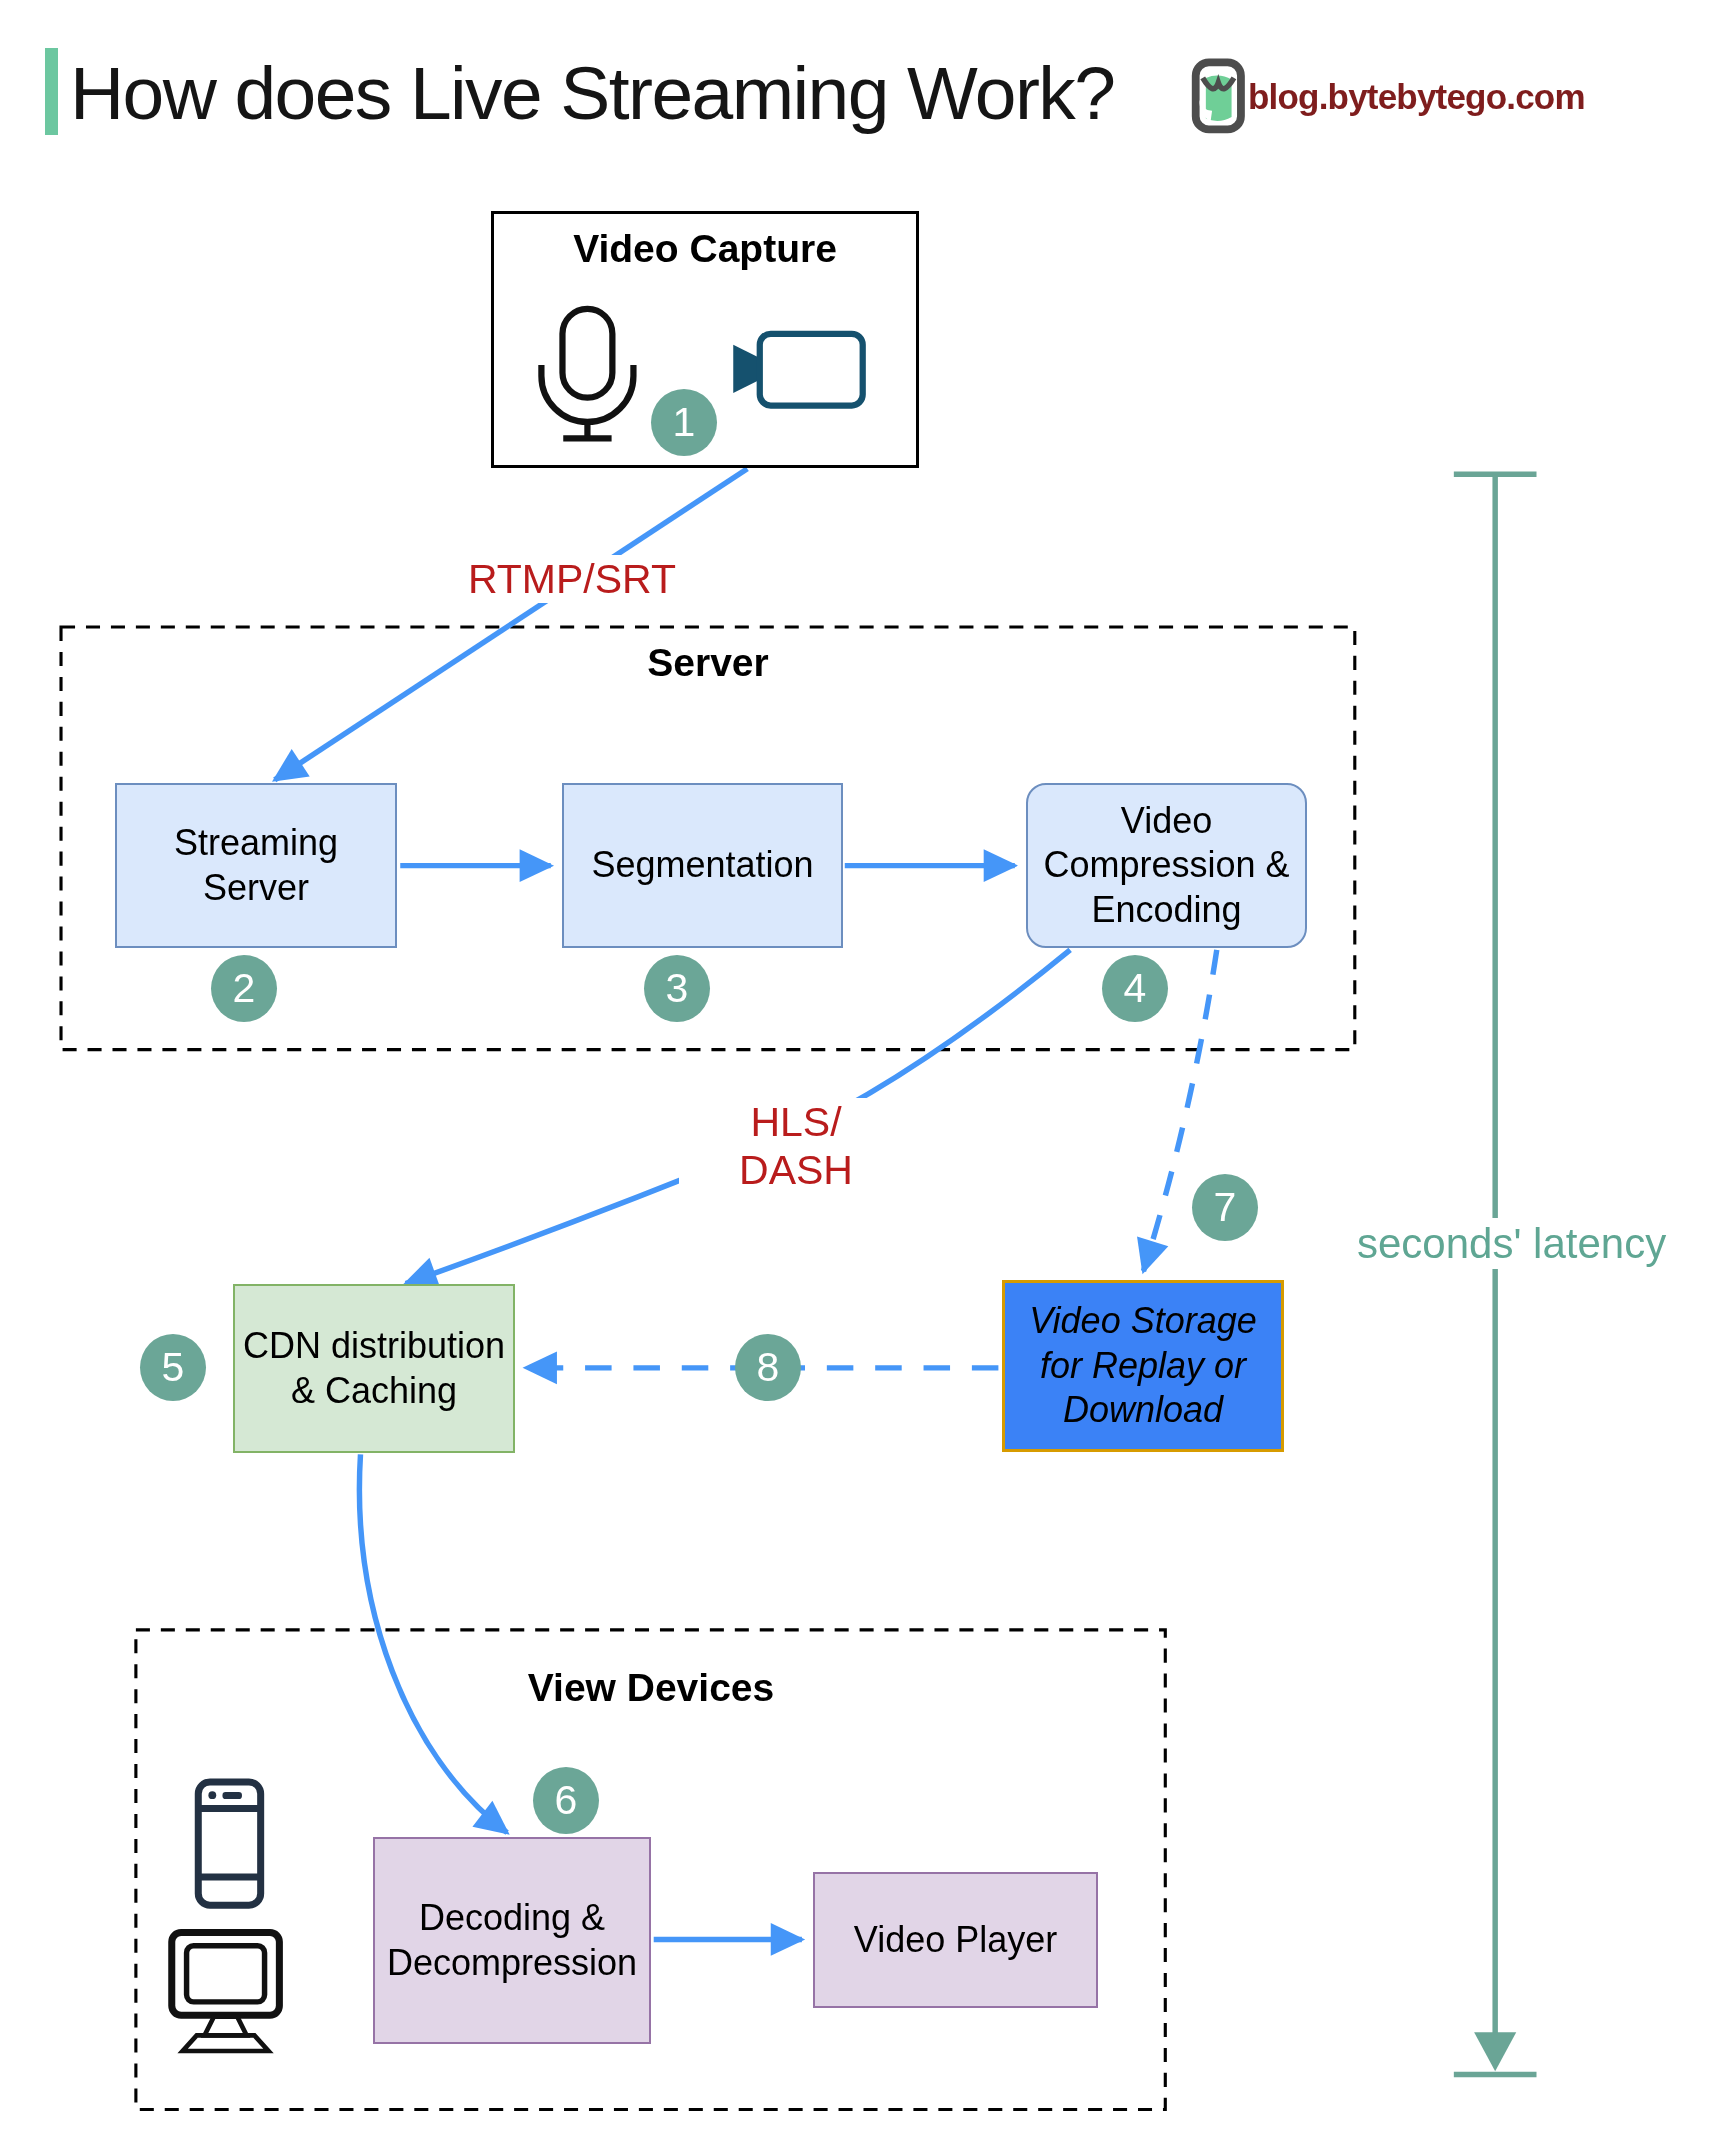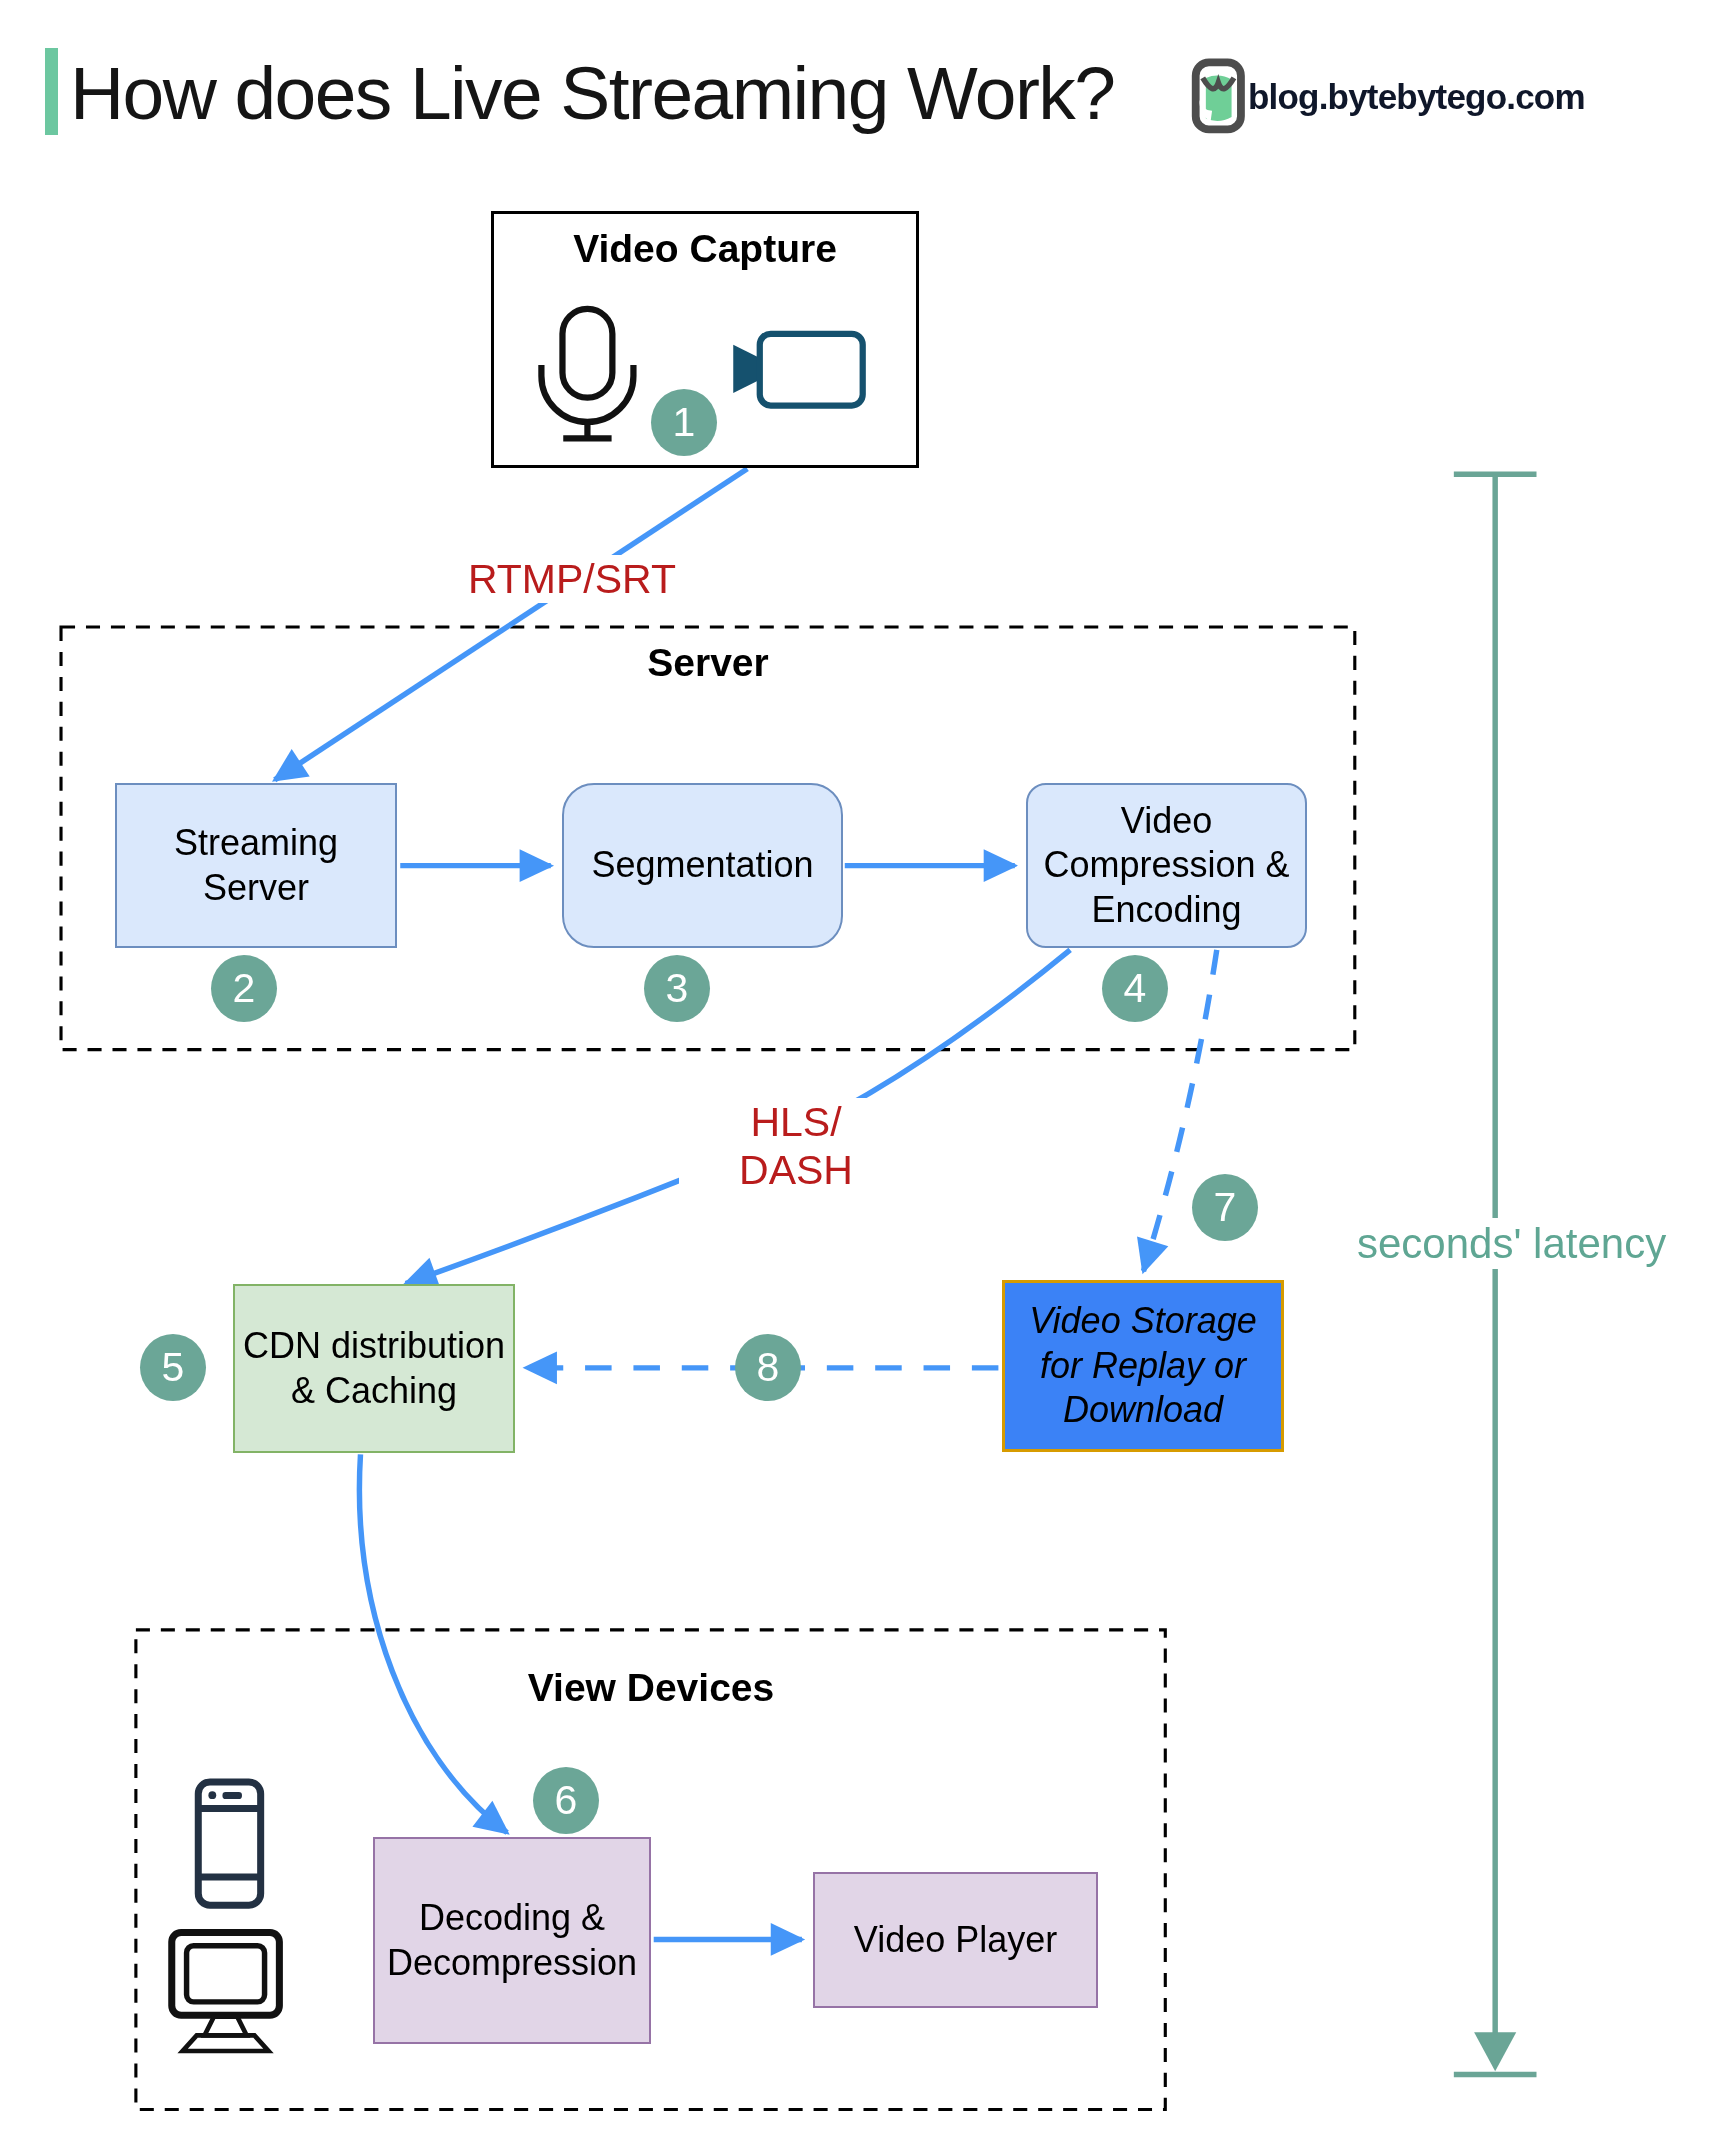--- a/index.html
+++ b/index.html
@@ -8,33 +8,33 @@
     font-family:"Liberation Sans", sans-serif;color:#000;overflow:hidden;
   }
   .layer-svg{position:absolute;left:0;top:0;width:1734px;height:2129px;z-index:1;}
   .abs{position:absolute;box-sizing:border-box;}
 
   
   .accent-bar{left:45px;top:48px;width:13.3px;height:87px;background:#6cc7a0;z-index:2;}
   .page-title{left:70px;top:47px;height:92px;line-height:92px;font-size:75px;
     letter-spacing:-1.6px;color:#151515;white-space:nowrap;z-index:2;}
   .site-text{left:1248px;top:77px;font-size:35px;font-weight:700;letter-spacing:-0.8px;
-    color:#0f172a;white-space:nowrap;z-index:2;}
+    color:#7f1d1d;white-space:nowrap;z-index:2;}
 
   
   .node{display:flex;align-items:center;justify-content:center;text-align:center;
     font-size:36px;line-height:1.24;z-index:2;}
   .vc-box{left:491px;top:211px;width:428px;height:257px;border:3.1px solid #000;background:transparent;
     display:block;text-align:center;padding-top:13px;font-size:39px;font-weight:700;z-index:2;}
   .blue{background:#dae8fc;border:2.3px solid #6c8ebf;}
   .green{background:#d5e8d4;border:2.3px solid #82b366;}
   .orange{background:#3b82f6;border:3.1px solid #d79b00;font-style:italic;}
   .purple{background:#e1d5e7;border:2.3px solid #9673a6;}
   .ss-box{left:115px;top:783px;width:282px;height:165px;}
-  .seg-box{left:562px;top:783px;width:281px;height:165px;border-radius:32px;}
+  .seg-box{left:562px;top:783px;width:281px;height:165px;}
   .vce-box{left:1026px;top:783px;width:281px;height:165px;border-radius:20px;}
   .cdn-box{left:233px;top:1284px;width:282px;height:169px;}
   .storage-box{left:1002px;top:1280px;width:282px;height:172px;}
   .dec-box{left:373px;top:1837px;width:278px;height:207px;}
   .player-box{left:813px;top:1872px;width:285px;height:136px;}
 
   
   .group-label{font-size:39px;font-weight:700;text-align:center;z-index:2;}
   .server-label{left:61px;top:641px;width:1294px;}
   .vd-label{left:136px;top:1666px;width:1030px;}

